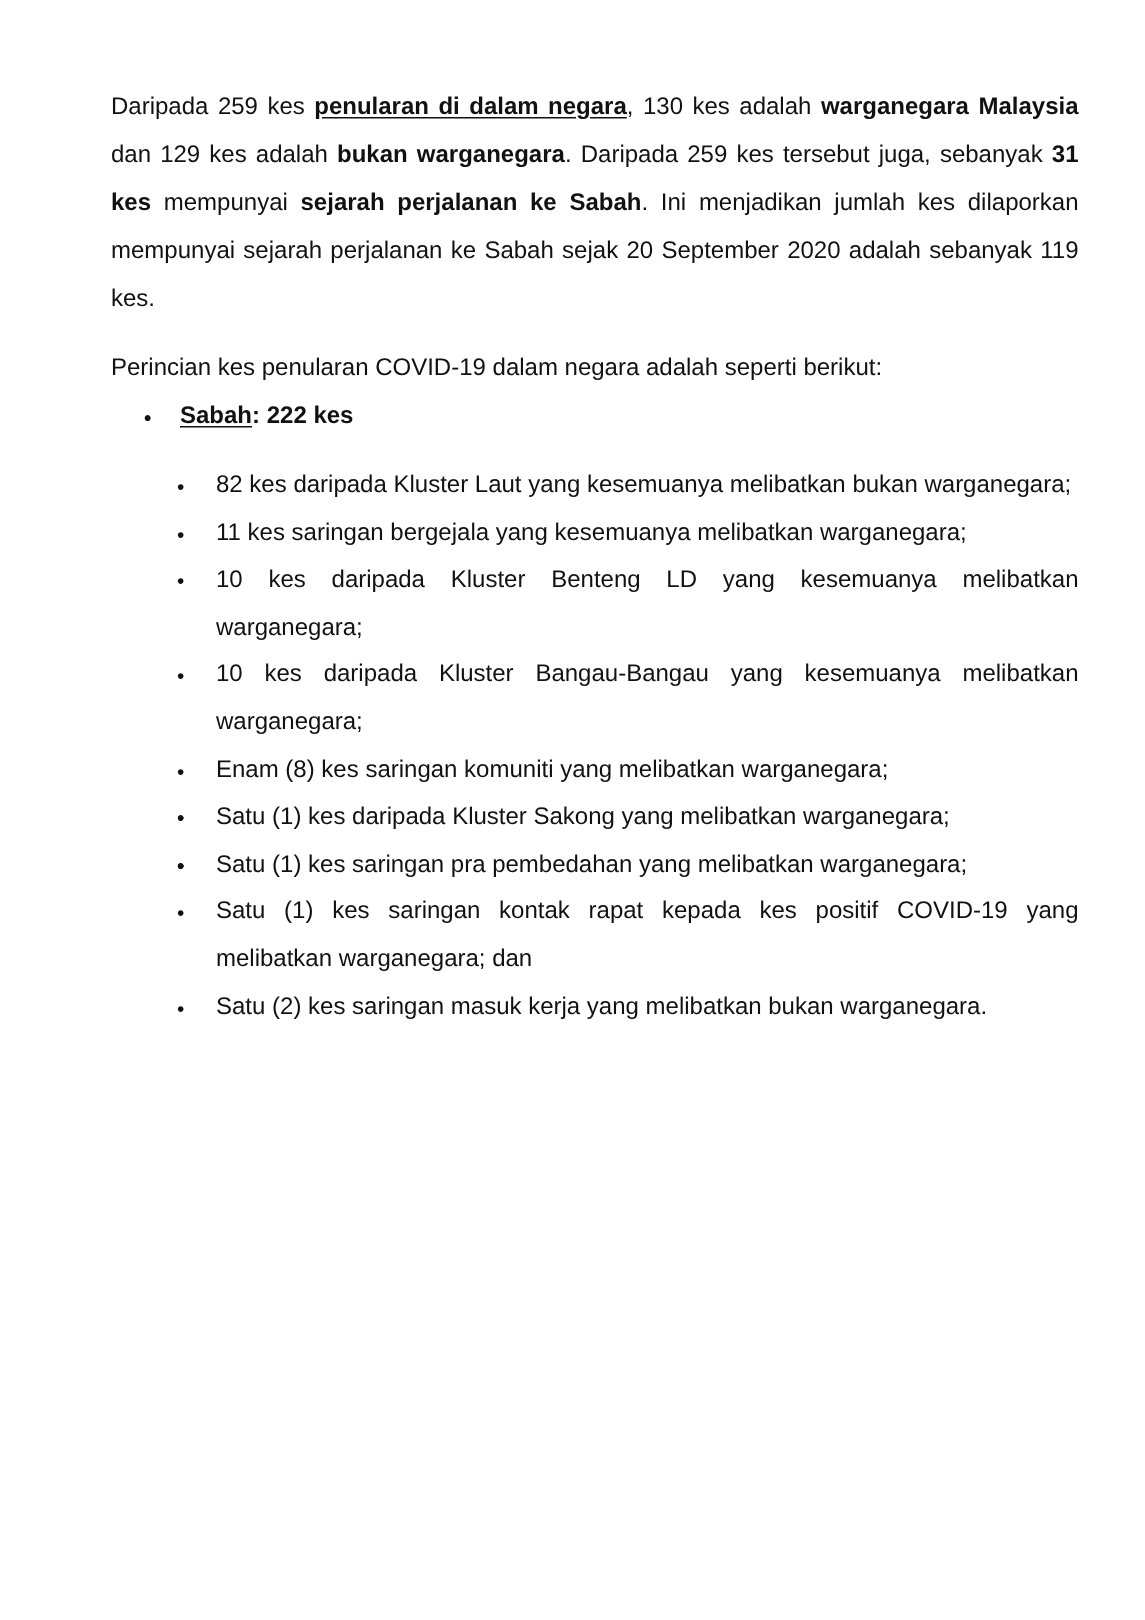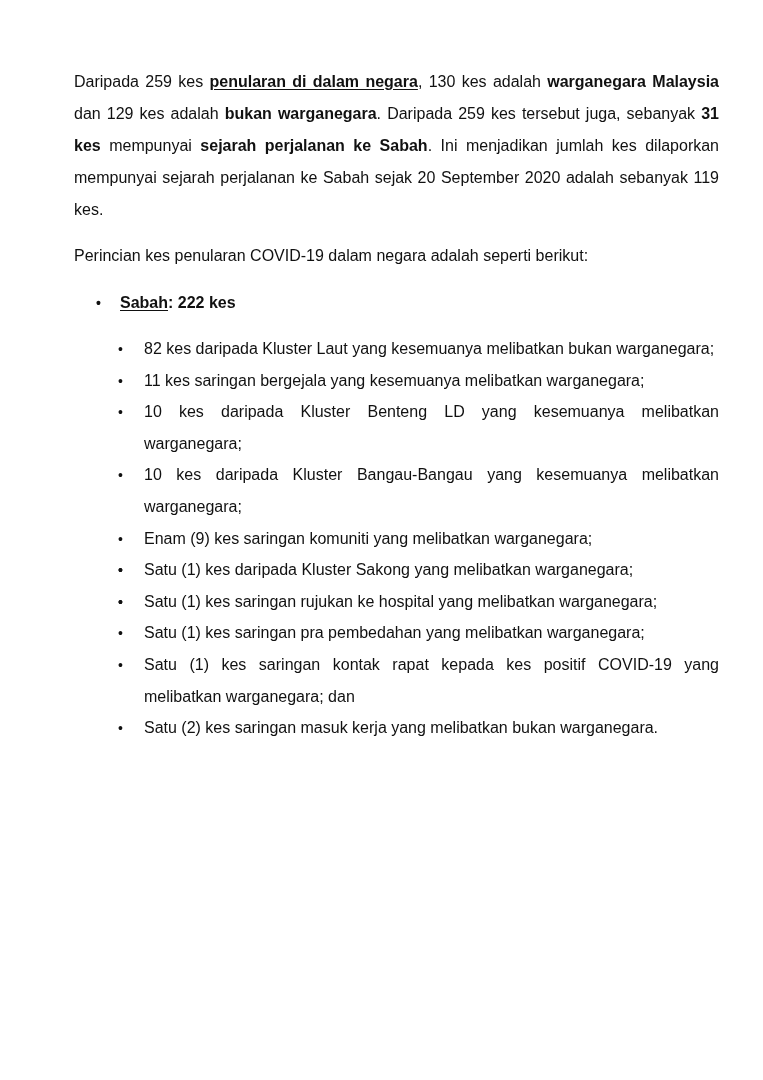--- a/index.html
+++ b/index.html
@@ -1,29 +1,29 @@
 <!DOCTYPE html>
 <html><head>
 <meta charset="utf-8">
 <style>
   html, body { margin: 0; padding: 0; background: #ffffff; }
   body {
     width: 763px; height: 1080px; position: relative; overflow: hidden;
     font-family: "Liberation Sans", sans-serif;
     color: #111111;
   }
-  .page { position: absolute; left: 74px; top: 66px; width: 645px; }
+  .page { position: absolute; left: 74px; top: 56px; width: 645px; }
   p.para {
     margin: 0;
     font-size: 16px;
     line-height: 32px;
     text-align: justify;
   }
   p.para.intro { margin-bottom: 14px; }
-  p.para.lead { margin-bottom: 15px; }
+  p.para.lead { }
   b { font-weight: bold; }
   u { text-decoration: underline; text-underline-offset: 2px; }
   .state {
     position: relative;
     padding-left: 46px;
     font-size: 16px;
     font-weight: bold;
     line-height: 32px;
     margin-bottom: 14px;
   }
@@ -50,22 +50,22 @@
   <div class="state">
     <span class="bullet">•</span>
     <u>Sabah</u><span>: 222 kes</span>
   </div>
 
   <ul class="items">
     <li><span class="bullet">•</span><span>82 kes daripada Kluster Laut yang kesemuanya melibatkan bukan warganegara;</span></li>
     <li><span class="bullet">•</span><span>11 kes saringan bergejala yang kesemuanya melibatkan warganegara;</span></li>
     <li><span class="bullet">•</span><span>10 kes daripada Kluster Benteng LD yang kesemuanya melibatkan warganegara;</span></li>
     <li><span class="bullet">•</span><span>10 kes daripada Kluster Bangau-Bangau yang kesemuanya melibatkan warganegara;</span></li>
-    <li><span class="bullet">•</span><span>Enam (9) kes saringan komuniti yang melibatkan warganegara;</span></li>
+    <li><span class="bullet">•</span><span>Enam (8) kes saringan komuniti yang melibatkan warganegara;</span></li>
     <li><span class="bullet">•</span></li>
     <li><span class="bullet">•</span><span>Satu (1) kes daripada Kluster Sakong yang melibatkan warganegara;</span></li>
     <li><span class="bullet">•</span></li>
-    <li><span class="bullet">•</span><span>Satu (1) kes saringan rujukan ke hospital yang melibatkan warganegara;</span></li>
+    <li><span class="bullet">•</span></li>
     <li><span class="bullet">•</span><span>Satu (1) kes saringan pra pembedahan yang melibatkan warganegara;</span></li>
     <li><span class="bullet">•</span><span>Satu (1) kes saringan kontak rapat kepada kes positif COVID-19 yang melibatkan warganegara; dan</span></li>
     <li><span class="bullet">•</span><span>Satu (2) kes saringan masuk kerja yang melibatkan bukan warganegara.</span></li>
   </ul>
 </div>
 
 </body></html>

